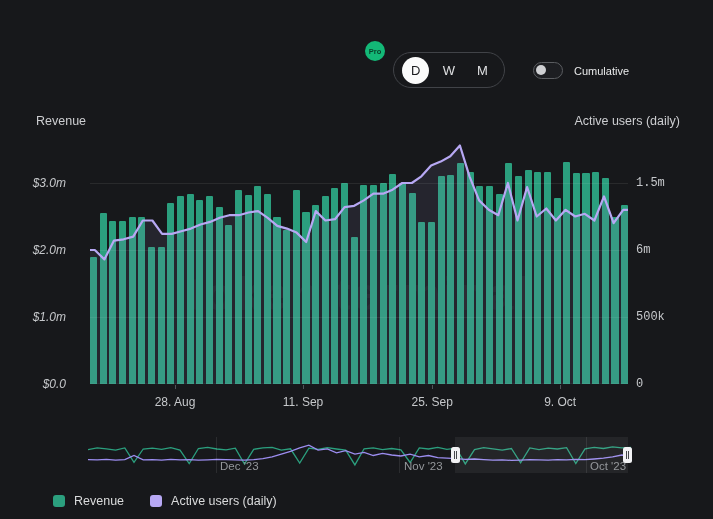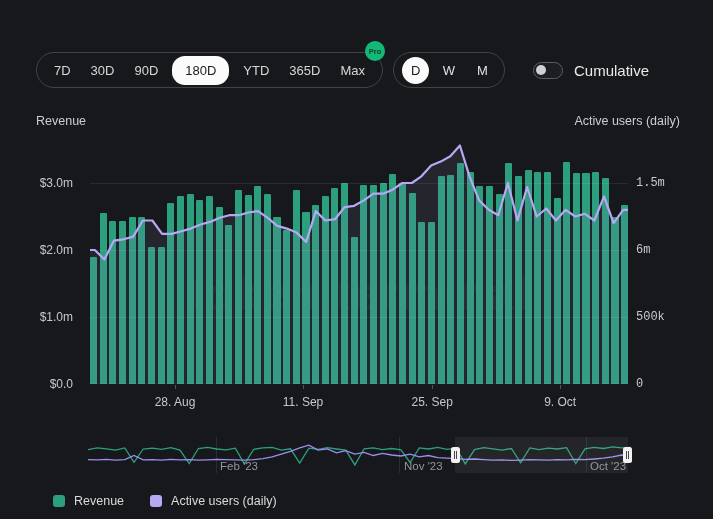--- a/index.html
+++ b/index.html
@@ -24,21 +24,21 @@
     display:flex;align-items:center;justify-content:space-around;padding:0 5px;}
   .freq-btn{background:none;border:none;color:#dfe0e2;font-size:13px;font-family:inherit;
     width:27px;height:27px;border-radius:50%;cursor:pointer;display:flex;
     align-items:center;justify-content:center;}
   .freq-btn.selected{background:#fbfbfb;color:#1a1b1e;font-weight:500;}
   .cumulative{position:absolute;left:533px;top:62px;display:flex;align-items:center;gap:11px;}
   .switch{width:28px;height:15px;border:1px solid #5b5d61;border-radius:9px;
     position:relative;background:#1d1e22;cursor:pointer;}
   .switch .knob{position:absolute;left:2px;top:2px;width:10px;height:10px;
     border-radius:50%;background:#cfd0d3;}
-  .cumulative-label{font-size:15px;color:#e8e9ea;}
+  .cumulative-label{font-size:11px;color:#e8e9ea;}
 
   
   .axis-title-left{position:absolute;left:36px;top:114px;font-size:12.5px;color:#cdced1;}
   .axis-title-right{position:absolute;right:33px;top:114px;font-size:12.5px;color:#cdced1;}
 
   
   .plot{position:absolute;left:90px;top:140px;width:538px;height:244px;}
   .watermark{position:absolute;left:50%;top:63%;transform:translate(-50%,-50%);
     font-size:46px;font-weight:700;color:rgba(255,255,255,0.035);
     white-space:nowrap;letter-spacing:2px;z-index:0;}
@@ -46,21 +46,21 @@
   .bar{flex:1 1 0;border-radius:1px 1px 0 0;}
   .gridline{position:absolute;left:0;right:0;height:1px;
     background:rgba(255,255,255,0.08);z-index:2;}
   .baseline{position:absolute;left:0;right:0;bottom:0;height:1px;
     background:rgba(255,255,255,0.05);z-index:2;}
   .line-svg{position:absolute;inset:0;z-index:3;pointer-events:none;}
 
   .gutter-left{position:absolute;left:0;top:140px;width:78px;height:244px;}
   .gutter-right{position:absolute;left:636px;top:140px;width:70px;height:244px;font-family:Liberation Mono, monospace;}
   .ytick{position:absolute;font-size:12px;color:#c6c8cb;line-height:14px;}
-  .gutter-left .ytick{right:5px;text-align:left;}
+  .gutter-left .ytick{right:12px;text-align:left;font-style:italic;}
   .gutter-right .ytick{left:0;text-align:left;}
 
   .x-axis{position:absolute;left:90px;top:384px;width:538px;height:30px;}
   .xtick-mark{position:absolute;top:1px;width:1px;height:4px;background:#505359;}
   .xtick{position:absolute;top:11px;transform:translateX(-50%);font-size:12px;color:#c6c8cb;white-space:nowrap;}
 
   
   .minimap{position:absolute;left:88px;top:437px;width:543px;height:36px;}
   .mm-gridline{position:absolute;top:0;bottom:0;width:1px;background:rgba(255,255,255,0.09);}
   .mm-label{position:absolute;bottom:1px;font-size:11.5px;color:#94979b;white-space:nowrap;}
@@ -76,29 +76,20 @@
   .legend-item{display:flex;align-items:center;gap:9px;cursor:pointer;}
   .legend-swatch{width:12px;height:12px;border-radius:3px;}
   .legend-label{font-size:12.5px;color:#dadbdc;}
 </style>
 </head>
 <body>
 
 <div class="page">
 
 
-  <div class="range-group">
-    <button class="pill-btn">7D</button>
-    <button class="pill-btn">30D</button>
-    <button class="pill-btn">90D</button>
-    <button class="pill-btn selected">180D</button>
-    <button class="pill-btn">YTD</button>
-    <button class="pill-btn">365D</button>
-    <button class="pill-btn">Max</button>
-  </div>
   <div class="pro-badge">Pro</div>
 
   <div class="freq-group">
     <button class="freq-btn selected">D</button>
     <button class="freq-btn">W</button>
     <button class="freq-btn">M</button>
   </div>
 
   <div class="cumulative">
     <div class="switch">
@@ -214,21 +205,21 @@
         <i></i>
         <i></i>
       </div>
     <div class="mm-handle" style="left: 535px;">
         <i></i>
         <i></i>
       </div>
   <div class="mm-gridline" style="left: 128px;"></div>
       <div class="mm-gridline" style="left: 311px;"></div>
       <div class="mm-gridline" style="left: 498px;"></div>
-      <div class="mm-label" style="left: 132px;">Feb '23</div>
+      <div class="mm-label" style="left: 132px;">Dec '23</div>
       <div class="mm-label" style="left: 316px;">Nov '23</div>
       <div class="mm-label" style="left: 502px;">Oct '23</div>
     </div>
 
   <div class="legend">
     <div class="legend-item">
       <span class="legend-swatch" style="background: rgb(43, 159, 126);"></span>
       <span class="legend-label">Revenue</span>
     </div>
     <div class="legend-item">

